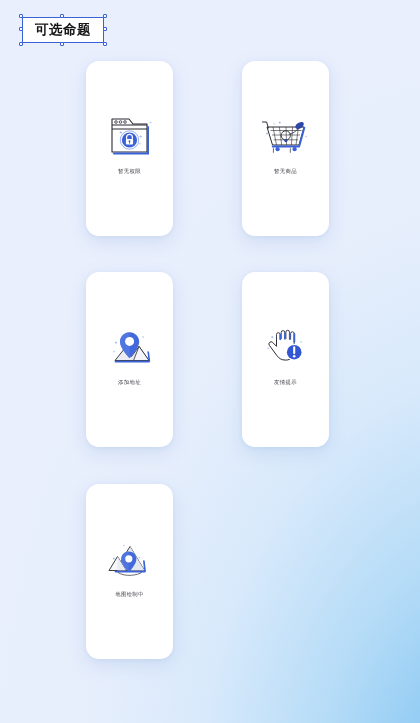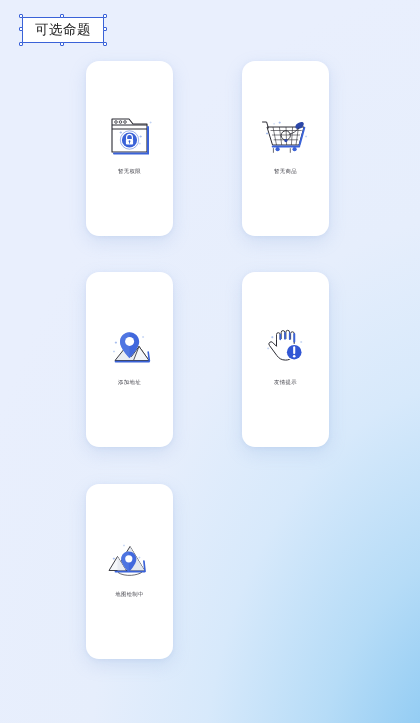--- a/index.html
+++ b/index.html
@@ -37,21 +37,21 @@
     background: #ffffff;
     box-sizing: border-box;
   }
   #title-text {
     position: absolute;
     inset: 0;
     display: flex;
     align-items: center;
     justify-content: center;
     font-size: 13.5px;
-    font-weight: normal;
+    font-weight: bold;
     color: #141414;
     letter-spacing: 0.5px;
     white-space: nowrap;
   }
   .handle {
     position: absolute;
     width: 4px;
     height: 4px;
     background: #ffffff;
     border: 1px solid #3a62d8;

